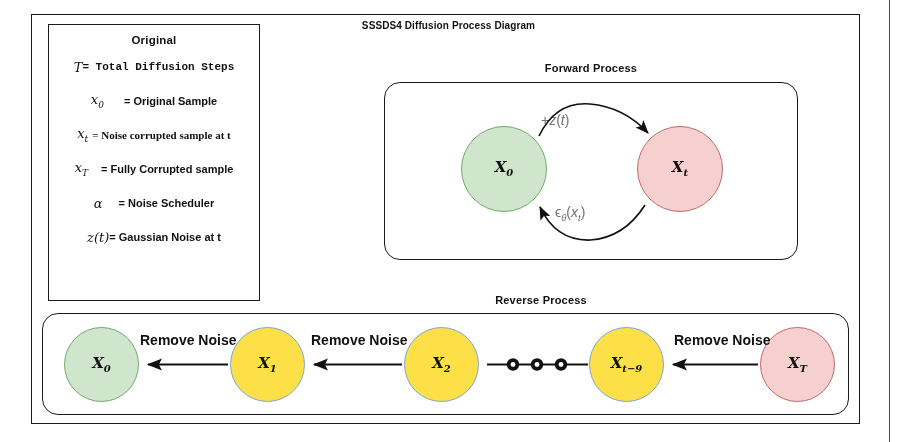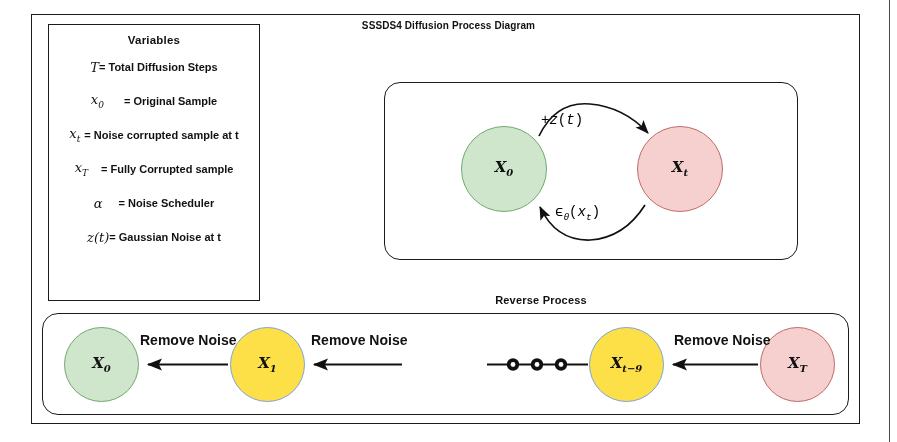--- a/index.html
+++ b/index.html
@@ -72,72 +72,73 @@
   .n-blue{background:#fde047;border:1.4px solid #7ca5d8;}
 
   
   svg.overlay{position:absolute;left:0;top:0;width:897px;height:442px;overflow:visible;pointer-events:none;}
 
   .arrow-label{
     position:absolute;font-size:14px;font-weight:bold;white-space:nowrap;
   }
   .math-label{
     position:absolute;white-space:nowrap;
-    font-family:Liberation Mono, monospace;
-    font-size:14px;color:#000000;
+    font-family:Liberation Sans, sans-serif;
+    font-size:14px;color:#737373;
   }
   .math-label i{font-style:italic;}
   .math-label sub{font-size:9.5px;}
 </style>
 </head>
 <body>
 
 <div id="canvas">
 
   <div class="page-edge"></div>
 
   <div class="outer-frame"></div>
 
   <div class="diagram-title">SSSDS4 Diffusion Process Diagram</div>
 
   <div class="vars-box">
-    <div class="vars-title">Variables</div>
+    <div class="vars-title">Original</div>
 
     <div class="var-row">
       <span class="sym">T</span>
-      <span style="">= Total Diffusion Steps</span>
+      <span style="font-family:Liberation Mono, monospace;">= Total Diffusion Steps</span>
     </div>
 
     <div class="var-row">
       <span class="sym"><span>x</span><sub>0</sub></span>
       <span style="margin-left:20px;">= Original Sample</span>
     </div>
 
     <div class="var-row">
       <span class="sym"><span>x</span><sub>t</sub></span>
-      <span style="margin-left:4px;">= Noise corrupted sample at t</span>
+      <span style="margin-left:4px;font-family:Liberation Serif, serif;">= Noise corrupted sample at t</span>
     </div>
 
     <div class="var-row">
       <span class="sym"><span>x</span><sub>T</sub></span>
       <span style="margin-left:13px;">= Fully Corrupted sample</span>
     </div>
 
     <div class="var-row">
       <span class="sym">α</span>
       <span style="margin-left:16px;">= Noise Scheduler</span>
     </div>
 
 
     <div class="var-row">
       <span class="sym">z(t)</span>
       <span style="">= Gaussian Noise at t</span>
     </div>
   </div>
 
+  <div class="sect-title" style="left:494px;top:62px;width:194px;">Forward Process</div>
 
   <div class="proc-box" id="forward-box"></div>
 
   <div class="node n-green" style="left:461px;top:126px;width:86px;height:86px;">
     <span class="lbl"><span>X</span><sub>0</sub></span>
   </div>
 
   <div class="node n-red" style="left:637px;top:126px;width:86px;height:86px;">
     <span class="lbl"><span>X</span><sub>t</sub></span>
   </div>
@@ -151,20 +152,23 @@
   <div class="proc-box" id="reverse-box"></div>
 
   <div class="node n-green" style="left:64px;top:327px;width:75px;height:75px;">
     <span class="lbl"><span>X</span><sub>0</sub></span>
   </div>
 
   <div class="node n-blue" style="left:230px;top:327px;width:75px;height:75px;">
     <span class="lbl"><span>X</span><sub>1</sub></span>
   </div>
 
+  <div class="node n-blue" style="left:404px;top:327px;width:75px;height:75px;">
+    <span class="lbl"><span>X</span><sub>2</sub></span>
+  </div>
 
   <div class="node n-blue" style="left:589px;top:327px;width:75px;height:75px;">
     <span class="lbl"><span>X</span><sub>t−9</sub></span>
   </div>
 
   <div class="node n-red" style="left:760px;top:327px;width:75px;height:75px;">
     <span class="lbl"><span>X</span><sub>T</sub></span>
   </div>
 
   <div class="arrow-label" style="left:140px;top:332px;">Remove Noise</div>

